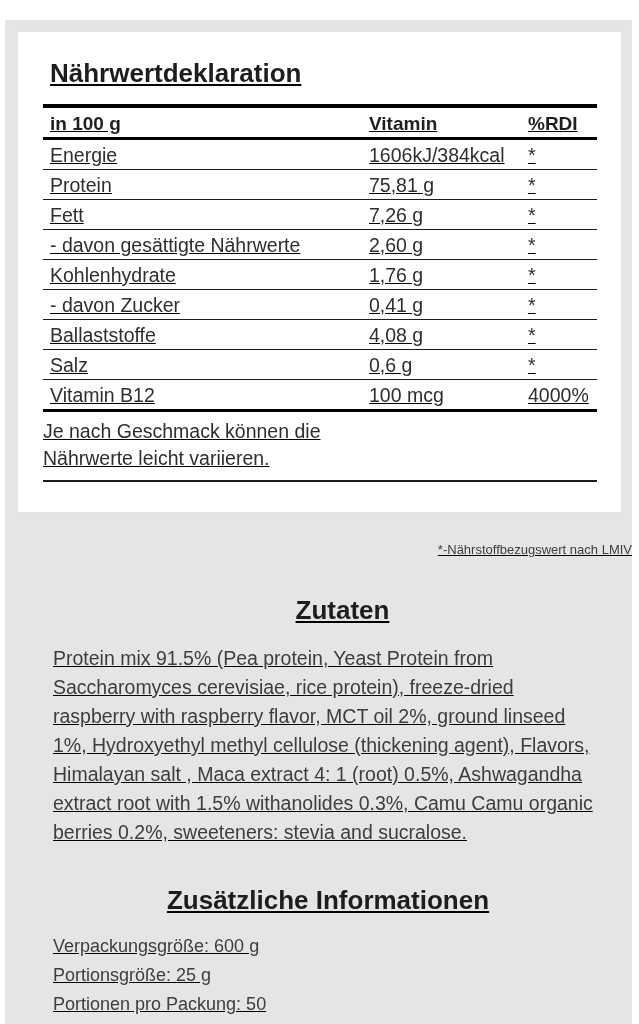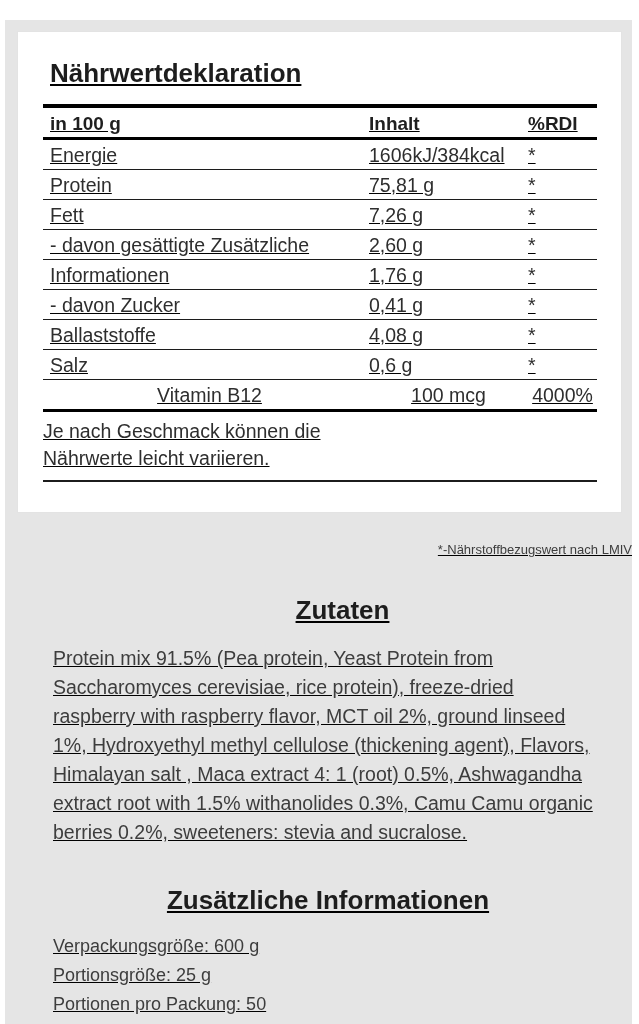--- a/index.html
+++ b/index.html
@@ -55,21 +55,21 @@
   .nutri-table td {
     font-size: 19.5px;
     line-height: 24px;
     color: #2e2e2e;
     padding: 3px 0 2px 0;
     vertical-align: top;
   }
   .nutri-table th:first-child,
   .nutri-table td:first-child { padding-left: 7px; }
   .nutri-table tbody tr { border-bottom: 1px solid #1c1c1c; }
-  .nutri-table tbody tr.last-data { border-bottom: 3px solid #000000; text-align: center; }
+  .nutri-table tbody tr.last-data { border-bottom: 3px solid #000000; }
   .nutri-table tr.note-row { border-bottom: 2px solid #1c1c1c; }
   .nutri-table tr.note-row td { padding: 6px 0 8px 0; }
   .note-text {
     display: block;
     max-width: 312px;
     font-size: 19.5px;
     line-height: 27px;
     color: #2e2e2e;
   }
   .footnote {
@@ -112,47 +112,47 @@
 
     <table class="nutri-table">
       <colgroup>
         <col class="col-label">
           <col class="col-value">
           <col class="col-rdi">
       </colgroup>
       <thead>
         <tr>
           <th>in 100 g</th>
-          <th>Inhalt</th>
+          <th>Vitamin</th>
           <th>%RDI</th>
         </tr>
       </thead>
       <tbody>
         <tr>
           <td>Energie</td>
           <td>1606kJ/384kcal</td>
           <td>*</td>
         </tr>
         <tr>
           <td>Protein</td>
           <td>75,81 g</td>
           <td>*</td>
         </tr>
         <tr>
           <td>Fett</td>
           <td>7,26 g</td>
           <td>*</td>
         </tr>
         <tr>
-          <td>- davon gesättigte Zusätzliche</td>
+          <td>- davon gesättigte Nährwerte</td>
           <td>2,60 g</td>
           <td>*</td>
         </tr>
         <tr>
-          <td>Informationen</td>
+          <td>Kohlenhydrate</td>
           <td>1,76 g</td>
           <td>*</td>
         </tr>
         <tr>
           <td>- davon Zucker</td>
           <td>0,41 g</td>
           <td>*</td>
         </tr>
         <tr>
           <td>Ballaststoffe</td>

